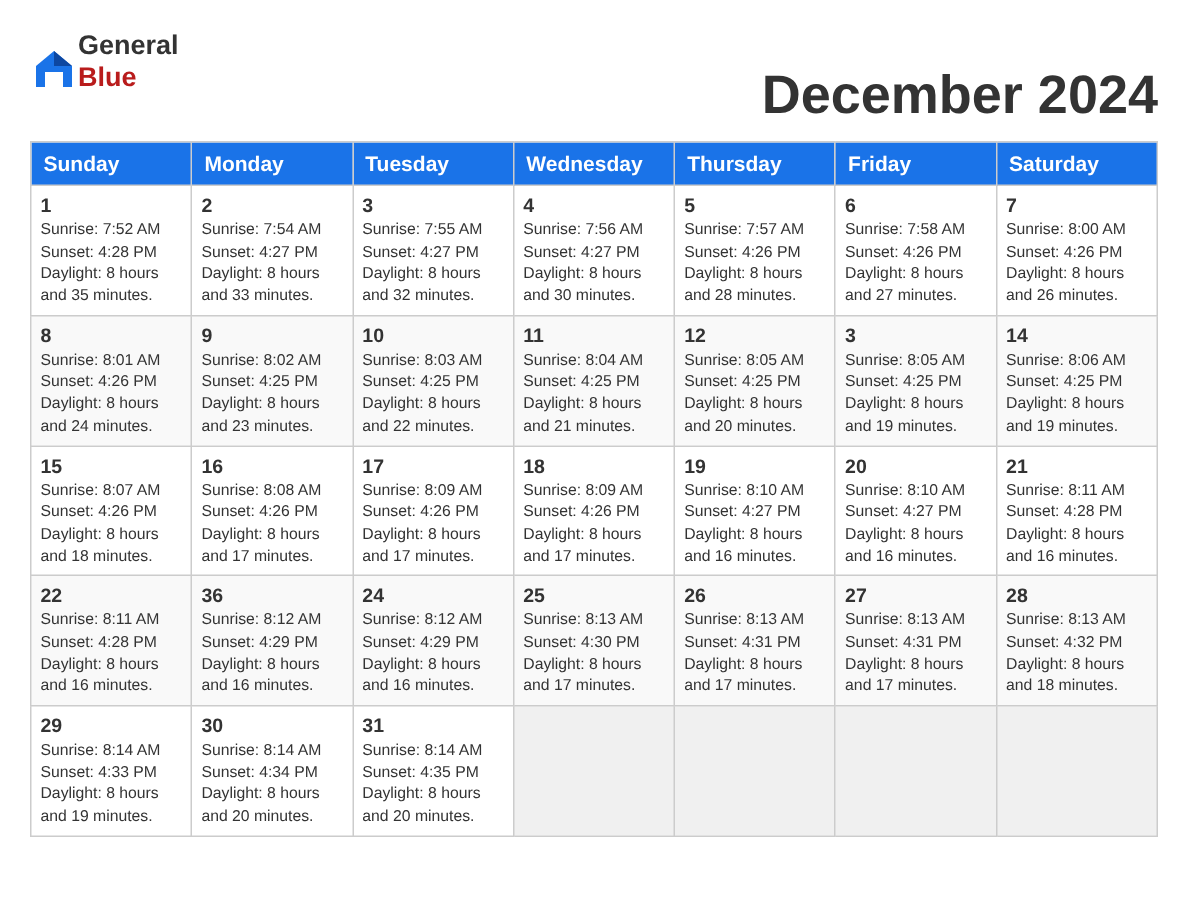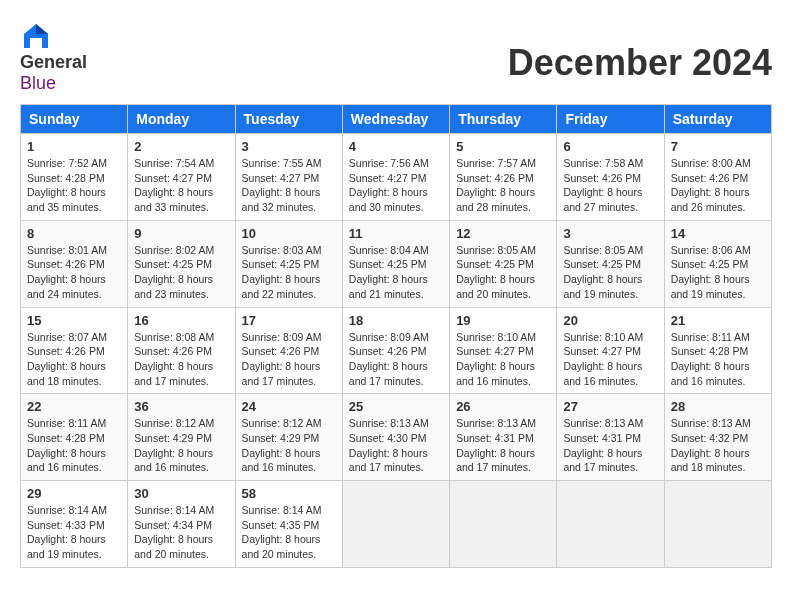--- a/index.html
+++ b/index.html
@@ -11,22 +11,21 @@
       padding: 20px;
     }
     .header-area {
       display: flex;
       justify-content: space-between;
       align-items: flex-start;
       margin-bottom: 10px;
     }
     .logo {
       display: flex;
-      align-items: flex-start;
-      flex-direction: column;
+      align-items: flex-end;
     }
     .title-area {
       text-align: right;
     }
     .month-title {
       font-size: 36px;
       font-weight: bold;
       color: #333;
       margin-top: 22px;
     }
@@ -84,21 +83,21 @@
 
 <div class="header-area">
   <div class="logo">
     <svg class="logo-svg" width="32" height="32" viewBox="0 0 32 32">
       <polygon points="16,4 28,14 28,28 4,28 4,14" fill="#1a73e8"></polygon>
       <polygon points="16,4 28,14 16,14" fill="#0d47a1"></polygon>
       <rect x="10" y="18" width="12" height="10" fill="white"></rect>
     </svg>
     <div>
       <span style="font-size:18px;font-weight:bold;color:#333;">General</span><br>
-      <span style="font-size:18px;font-weight:normal;color:#701a75;">Blue</span>
+      <span style="font-size:18px;font-weight:bold;color:#b91c1c;">Blue</span>
     </div>
   </div>
   <div class="title-area">
     <div class="month-title">December 2024</div>
   </div>
 </div>
 
 <table class="calendar">
   <thead>
     <tr>
@@ -235,21 +234,21 @@
       <tr>
         <td>
         <span class="day-number">29</span>
         <span class="day-info">Sunrise: 8:14 AM<br>Sunset: 4:33 PM<br>Daylight: 8 hours and 19 minutes.</span>
       </td>
         <td>
         <span class="day-number">30</span>
         <span class="day-info">Sunrise: 8:14 AM<br>Sunset: 4:34 PM<br>Daylight: 8 hours and 20 minutes.</span>
       </td>
         <td>
-        <span class="day-number">58</span>
+        <span class="day-number">31</span>
         <span class="day-info">Sunrise: 8:14 AM<br>Sunset: 4:35 PM<br>Daylight: 8 hours and 20 minutes.</span>
       </td>
         <td class="empty-cell"></td>
         <td class="empty-cell"></td>
         <td class="empty-cell"></td>
         <td class="empty-cell"></td>
       </tr>
     </tbody>
 </table>
 

